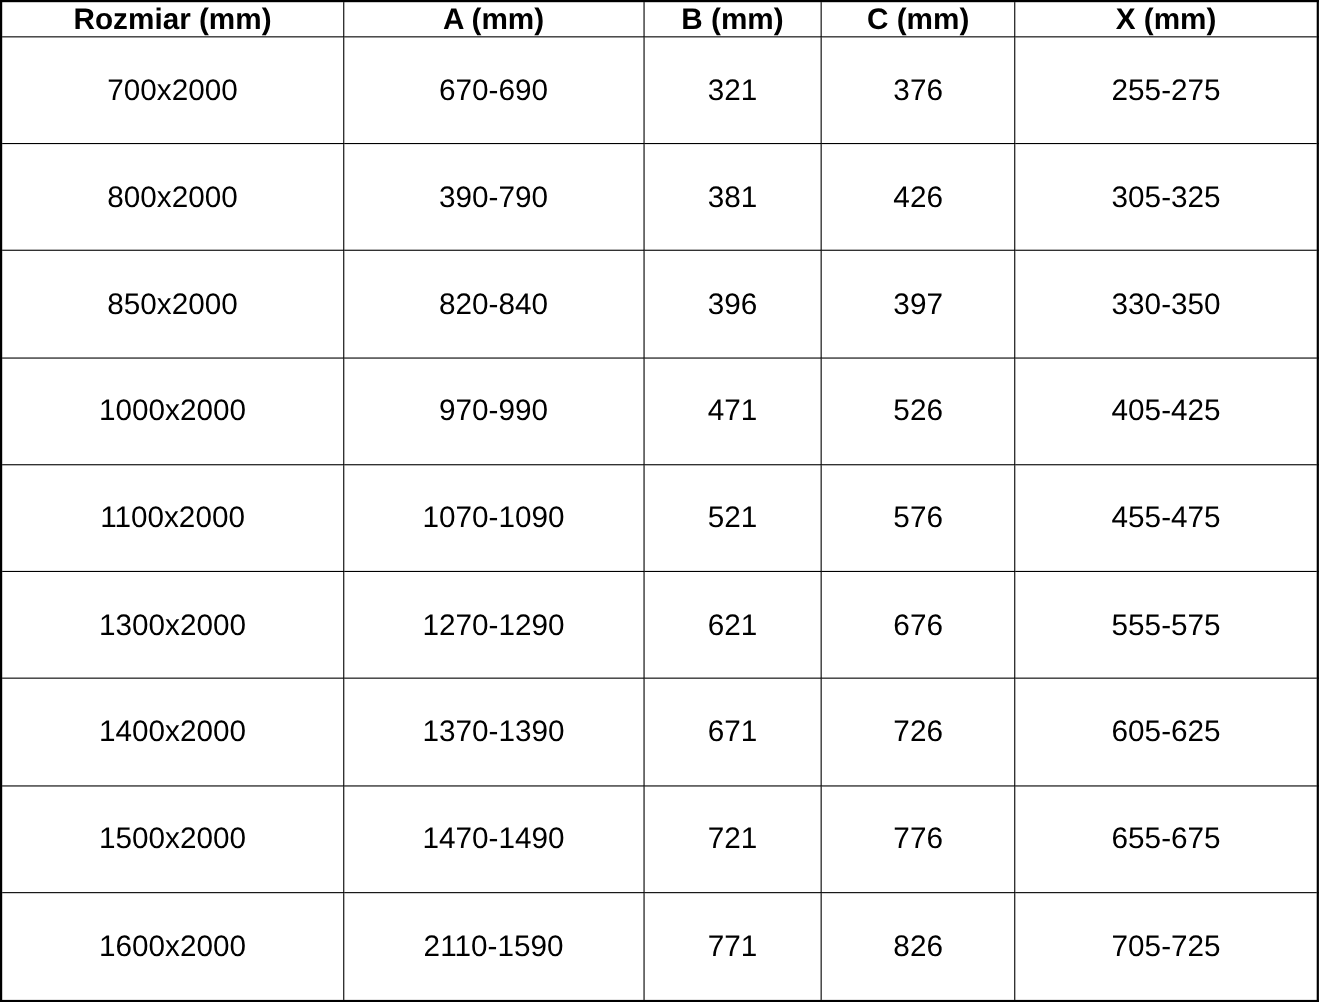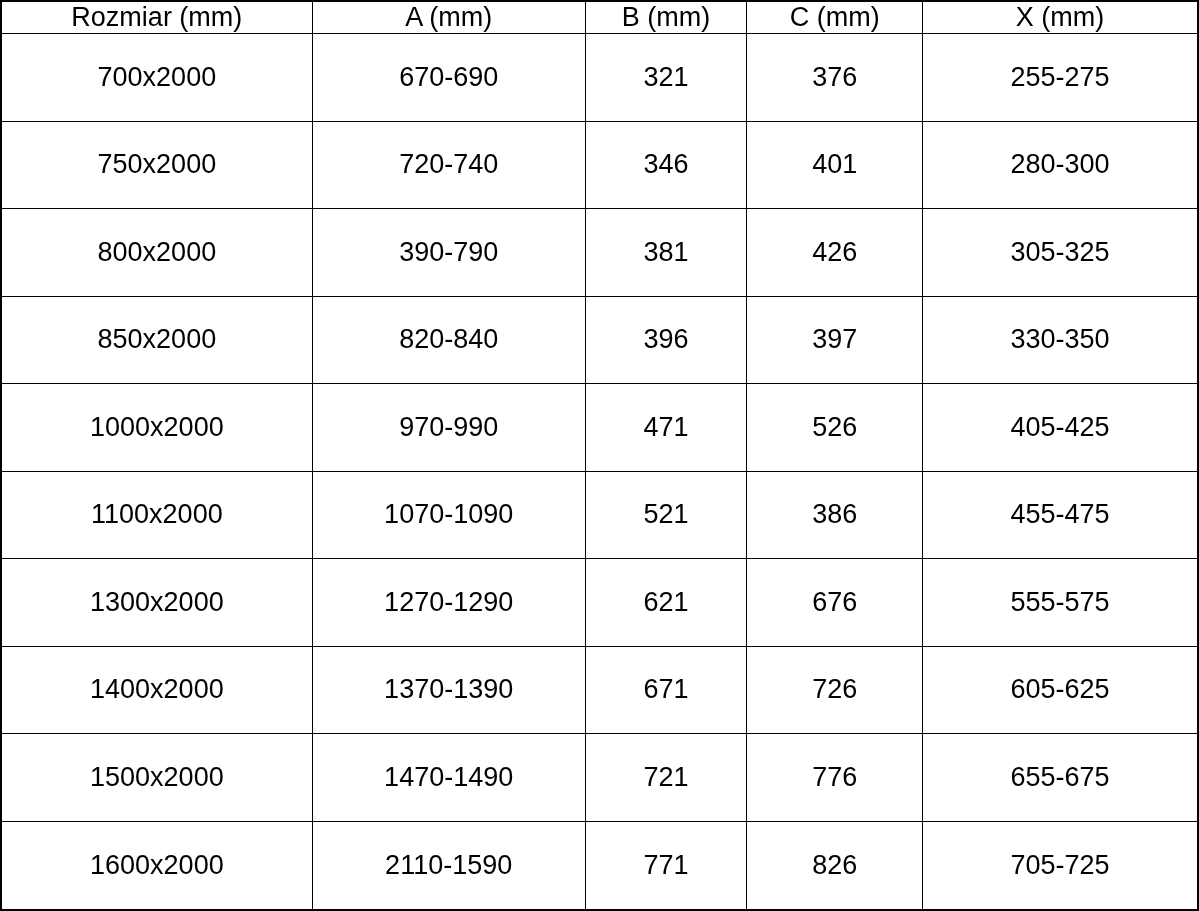--- a/index.html
+++ b/index.html
@@ -24,21 +24,21 @@
   table.spec-table td {
     border: 1px solid #000000;
     text-align: center;
     vertical-align: middle;
     font-size: 27px;
     padding: 0;
     white-space: nowrap;
     overflow: hidden;
   }
   table.spec-table th {
-    font-weight: normal;
+    font-weight: bold;
   }
   col.c-rozmiar { width: 26.0%; }
   col.c-a       { width: 22.8%; }
   col.c-b       { width: 13.5%; }
   col.c-c       { width: 14.7%; }
   col.c-x       { width: 23.0%; }
 </style>
 </head>
 <body>
 
@@ -61,27 +61,20 @@
   </thead>
   <tbody>
       <tr>
         <td>700x2000</td>
         <td>670-690</td>
         <td>321</td>
         <td>376</td>
         <td>255-275</td>
       </tr>
       <tr>
-        <td>750x2000</td>
-        <td>720-740</td>
-        <td>346</td>
-        <td>401</td>
-        <td>280-300</td>
-      </tr>
-      <tr>
         <td>800x2000</td>
         <td>390-790</td>
         <td>381</td>
         <td>426</td>
         <td>305-325</td>
       </tr>
       <tr>
         <td>850x2000</td>
         <td>820-840</td>
         <td>396</td>
@@ -92,21 +85,21 @@
         <td>1000x2000</td>
         <td>970-990</td>
         <td>471</td>
         <td>526</td>
         <td>405-425</td>
       </tr>
       <tr>
         <td>1100x2000</td>
         <td>1070-1090</td>
         <td>521</td>
-        <td>386</td>
+        <td>576</td>
         <td>455-475</td>
       </tr>
       <tr>
         <td>1300x2000</td>
         <td>1270-1290</td>
         <td>621</td>
         <td>676</td>
         <td>555-575</td>
       </tr>
       <tr>

